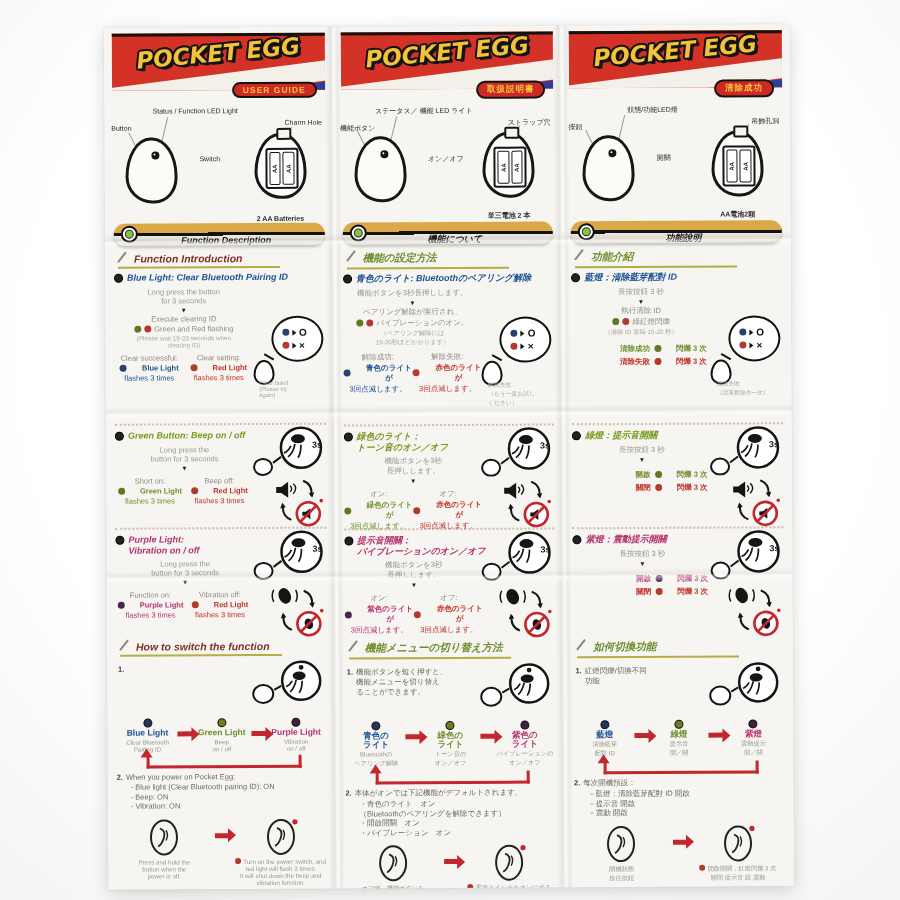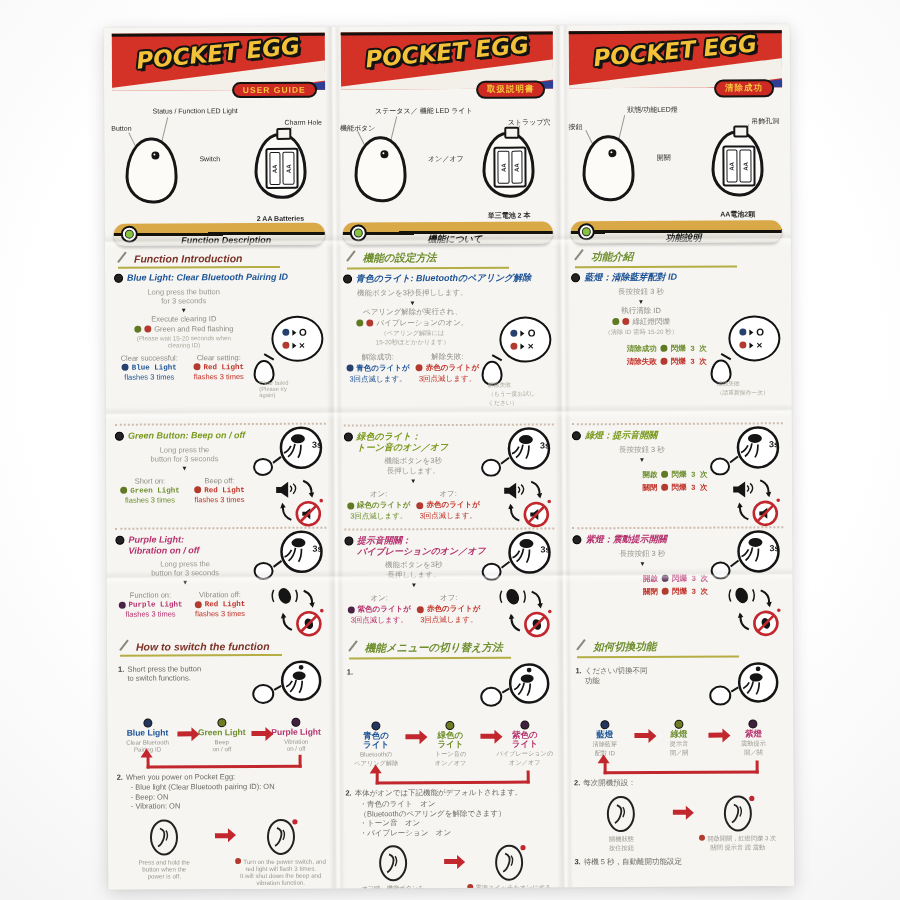--- a/index.html
+++ b/index.html
@@ -74,21 +74,21 @@
   .down{text-align:center;color:#222;font-size:6.5px;margin:1px 0;}
   .exec{text-align:center;white-space:pre-line;}
   .exec-row{display:flex;justify-content:center;gap:3px;align-items:center;margin-top:1px;}
   .dot{width:7px;height:7px;border-radius:50%;display:inline-block;flex:none;}
   .dot-green{background:#5f7a22;} .dot-red{background:#b23a2e;} .dot-blue{background:#27416e;}
   .exec-note{text-align:center;font-size:6.3px;color:#aba99e;white-space:pre-line;margin-top:1px;}
   .results{display:flex;flex-wrap:wrap;margin-top:5px;}
   [data-rlayout="grid"] .result{width:50%;display:flex;flex-direction:column;align-items:center;gap:1px;text-align:center;}
   [data-rlayout="stack"] .results{flex-direction:column;gap:3px;align-items:flex-end;margin-top:7px;}
   [data-rlayout="stack"] .result{display:flex;flex-direction:row;gap:4px;align-items:center;}
-  .r-mid{display:inline-flex;align-items:center;gap:3px;font-weight:bold;font-family:Liberation Mono, monospace;}
+  .r-mid{display:inline-flex;align-items:center;gap:15px;font-weight:bold;}
   .result[data-color="blue"] .r-name,.result[data-color="blue"] .r-tail{color:#1d5396;}
   .result[data-color="green"] .r-name,.result[data-color="green"] .r-tail{color:#6f8f2f;}
   .result[data-color="purple"] .r-name,.result[data-color="purple"] .r-tail{color:#b5326e;}
   .result[data-color="red"] .r-name,.result[data-color="red"] .r-tail{color:#c1332a;}
   .result[data-color="blue"] .r-dot{background:#27416e;} .result[data-color="green"] .r-dot{background:#5f7a22;}
   .result[data-color="purple"] .r-dot{background:#4a2347;} .result[data-color="red"] .r-dot{background:#b23a2e;}
   [data-rlayout="stack"] .result[data-color="green"] .r-label{color:#6f8f2f;font-weight:bold;}
   [data-rlayout="stack"] .result[data-color="purple"] .r-label{color:#b5326e;font-weight:bold;}
   [data-rlayout="stack"] .result[data-color="red"] .r-label{color:#c1332a;font-weight:bold;}
 
@@ -362,22 +362,20 @@
           <circle cx="51" cy="27" r="1.8" fill="#c1272d"></circle>
         </svg>
       </div>
     </div>
 
     <div class="sec-title">How to switch the function</div>
 
     <div class="step1-row">
       <div class="nstep" style="width:62%;">
         <span class="n">1.</span>
-        <span class="nstep-body">Short press the button
-to switch functions.</span>
       </div>
       <div>
         <svg width="76" height="46" viewBox="0 0 76 46">
           <ellipse cx="12" cy="34" rx="10" ry="9" fill="#fff" stroke="#151515" stroke-width="2"></ellipse>
           <path d="M23 30 L30 26" stroke="#151515" stroke-width="2"></path>
           <circle cx="50" cy="21" r="19" fill="#fff" stroke="#151515" stroke-width="2.5"></circle>
           <circle cx="50" cy="7.5" r="2.4" fill="#151515"></circle>
           <ellipse cx="48" cy="16" rx="6.5" ry="4.2" fill="#151515"></ellipse>
           <path d="M45 20c-1 5-3 9-6 12M51 21c0 5-1 9-3 12M41 21c-2 4-4 5-6 6" stroke="#151515" stroke-width="1.7" fill="none"></path>
         </svg>
@@ -671,20 +669,23 @@
           <circle cx="51" cy="27" r="1.8" fill="#c1272d"></circle>
         </svg>
       </div>
     </div>
 
     <div class="sec-title">機能メニューの切り替え方法</div>
 
     <div class="step1-row">
       <div class="nstep" style="width:62%;">
         <span class="n">1.</span>
+        <span class="nstep-body">機能ボタンを短く押すと、
+機能メニューを切り替え
+ることができます。</span>
       </div>
       <div>
         <svg width="76" height="46" viewBox="0 0 76 46">
           <ellipse cx="12" cy="34" rx="10" ry="9" fill="#fff" stroke="#151515" stroke-width="2"></ellipse>
           <path d="M23 30 L30 26" stroke="#151515" stroke-width="2"></path>
           <circle cx="50" cy="21" r="19" fill="#fff" stroke="#151515" stroke-width="2.5"></circle>
           <circle cx="50" cy="7.5" r="2.4" fill="#151515"></circle>
           <ellipse cx="48" cy="16" rx="6.5" ry="4.2" fill="#151515"></ellipse>
           <path d="M45 20c-1 5-3 9-6 12M51 21c0 5-1 9-3 12M41 21c-2 4-4 5-6 6" stroke="#151515" stroke-width="1.7" fill="none"></path>
         </svg>
@@ -718,21 +719,21 @@
       <div class="flow-loop"></div>
     </div>
 
     <div class="nstep">
       <span class="n">2.</span>
       <span class="nstep-body">本体がオンでは下記機能がデフォルトされます。</span>
     </div>
     <div class="bullets">
       <div>・青色のライト　オン</div>
       <div>（Bluetoothのペアリングを解除できます）</div>
-      <div>・トーン音　オン</div>
+      <div>・開啟開關　オン</div>
       <div>・バイブレーション　オン</div>
     </div>
 
     <div class="eggs-row">
       <div class="eh">
         <svg width="42" height="40" viewBox="0 0 40 40">
           <path d="M20 3c8 0 13 8 13 17s-6 17-13 17S7 29 7 20 12 3 20 3z" fill="none" stroke="#222" stroke-width="2"></path>
           <path d="M16 11q6 2 4 9t-6 9" stroke="#222" stroke-width="1.8" fill="none"></path>
           <path d="M22 13q3 4 0 10" stroke="#222" stroke-width="1.4" fill="none"></path>
         </svg>
@@ -968,21 +969,21 @@
           <circle cx="51" cy="27" r="1.8" fill="#c1272d"></circle>
         </svg>
       </div>
     </div>
 
     <div class="sec-title">如何切換功能</div>
 
     <div class="step1-row">
       <div class="nstep" style="width:62%;">
         <span class="n">1.</span>
-        <span class="nstep-body">ください/切換不同
+        <span class="nstep-body">紅燈閃爍/切換不同
 功能</span>
       </div>
       <div>
         <svg width="76" height="46" viewBox="0 0 76 46">
           <ellipse cx="12" cy="34" rx="10" ry="9" fill="#fff" stroke="#151515" stroke-width="2"></ellipse>
           <path d="M23 30 L30 26" stroke="#151515" stroke-width="2"></path>
           <circle cx="50" cy="21" r="19" fill="#fff" stroke="#151515" stroke-width="2.5"></circle>
           <circle cx="50" cy="7.5" r="2.4" fill="#151515"></circle>
           <ellipse cx="48" cy="16" rx="6.5" ry="4.2" fill="#151515"></ellipse>
           <path d="M45 20c-1 5-3 9-6 12M51 21c0 5-1 9-3 12M41 21c-2 4-4 5-6 6" stroke="#151515" stroke-width="1.7" fill="none"></path>
@@ -1011,20 +1012,26 @@
         <span class="fl-desc">震動提示
 開／關</span>
       </div>
       <div class="flow-loop"></div>
     </div>
 
     <div class="nstep">
       <span class="n">2.</span>
       <span class="nstep-body">每次開機預設：</span>
     </div>
+    <div class="bullets">
+      <div>－藍燈：清除藍芽配對 ID 開啟</div>
+      <div>－提示音 開啟</div>
+      <div>－震動 開啟</div>
+      <div></div>
+    </div>
 
     <div class="eggs-row">
       <div class="eh">
         <svg width="42" height="40" viewBox="0 0 40 40">
           <path d="M20 3c8 0 13 8 13 17s-6 17-13 17S7 29 7 20 12 3 20 3z" fill="none" stroke="#222" stroke-width="2"></path>
           <path d="M16 11q6 2 4 9t-6 9" stroke="#222" stroke-width="1.8" fill="none"></path>
           <path d="M22 13q3 4 0 10" stroke="#222" stroke-width="1.4" fill="none"></path>
         </svg>
         <div class="eh-cap">關機狀態
 按住按鈕</div>

